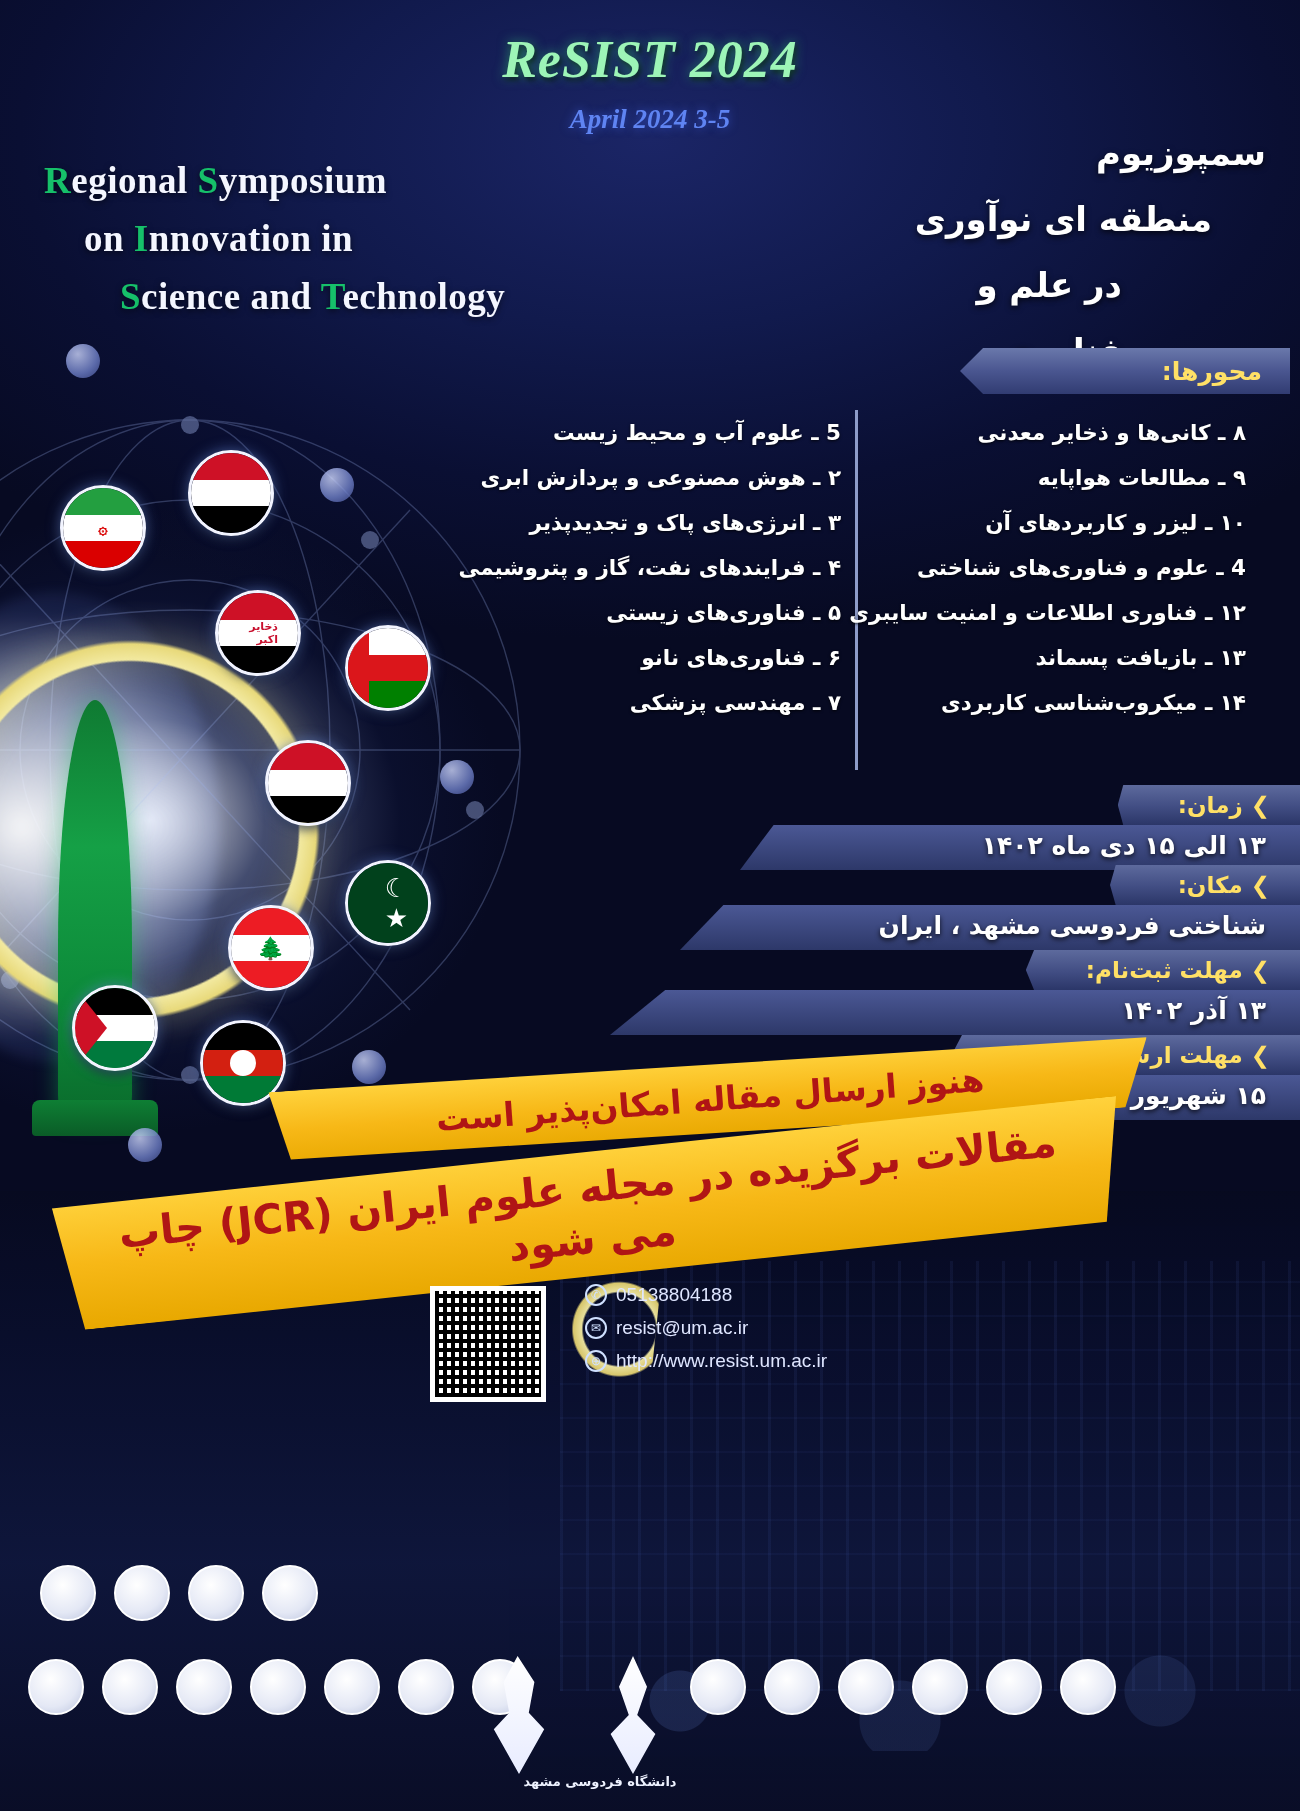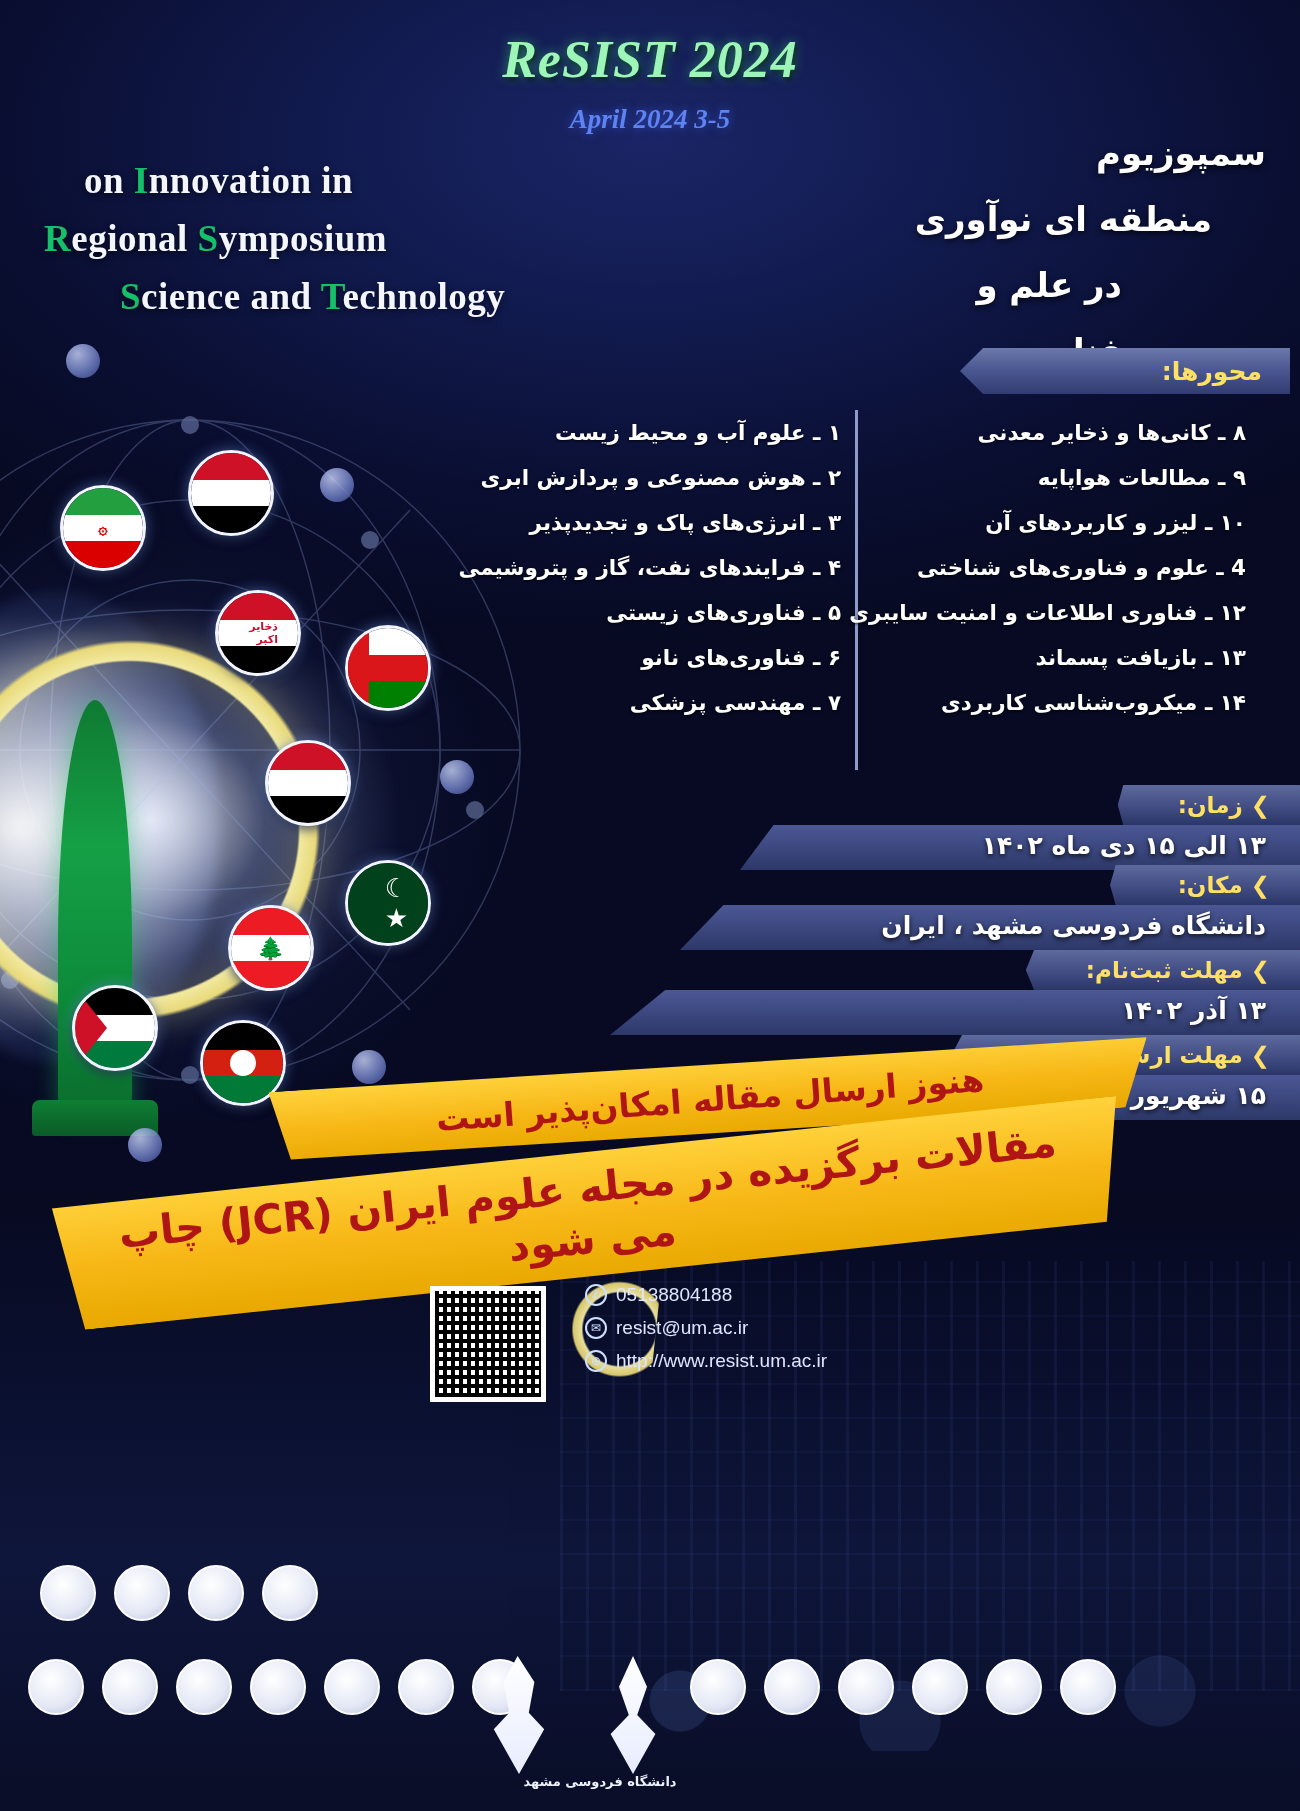--- a/index.html
+++ b/index.html
@@ -300,25 +300,25 @@
         <div class="band b2" style="background: rgb(211, 32, 17);"></div>
         <div class="band b3" style="background: rgb(0, 122, 54);"></div>
         <div style="position: absolute; left: 50%; top: 50%; transform: translate(-50%, -50%); width: 26px; height: 26px; border-radius: 50%; background: rgb(255, 255, 255);"></div>
       </div>
     </div>
 
   <div class="brand">ReSIST 2024</div>
   <div class="brand-date">3-5 April 2024</div>
 
   <div class="title-en">
+    <div class="line l1">
+      <span class="cap">R</span><span>e</span>gional <span class="cap">S</span>ymposium
+    </div>
     <div class="line l2">
       on <span class="cap">I</span>nnovation in
-    </div>
-    <div class="line l1">
-      <span class="cap">R</span><span>e</span>gional <span class="cap">S</span>ymposium
     </div>
     <div class="line l3">
       <span class="cap">S</span>cience and <span class="cap">T</span>echnology
     </div>
   </div>
 
   <div class="title-fa">
     <div class="t1">سمپوزیوم</div>
     <div class="t2">منطقه ای نوآوری</div>
     <div class="t3">در علم و فناوری</div>
@@ -332,21 +332,21 @@
     <div class="axes-col left" id="axes-left">
         <div class="axis-item">۸ ـ کانی‌ها و ذخایر معدنی</div>
         <div class="axis-item">۹ ـ مطالعات هوا‌پایه</div>
         <div class="axis-item">۱۰ ـ لیزر و کاربردهای آن</div>
         <div class="axis-item">4 ـ علوم و فناوری‌های شناختی</div>
         <div class="axis-item">۱۲ ـ فناوری اطلاعات و امنیت سایبری</div>
         <div class="axis-item">۱۳ ـ بازیافت پسماند</div>
         <div class="axis-item">۱۴ ـ میکروب‌شناسی کاربردی</div>
       </div>
     <div class="axes-col right" id="axes-right">
-        <div class="axis-item">۱ ـ علوم آب و محیط زیست</div>
+        <div class="axis-item">5 ـ علوم آب و محیط زیست</div>
         <div class="axis-item">۲ ـ هوش مصنوعی و پردازش ابری</div>
         <div class="axis-item">۳ ـ انرژی‌های پاک و تجدیدپذیر</div>
         <div class="axis-item">۴ ـ فرایندهای نفت، گاز و پتروشیمی</div>
         <div class="axis-item">۵ ـ فناوری‌های زیستی</div>
         <div class="axis-item">۶ ـ فناوری‌های نانو</div>
         <div class="axis-item">۷ ـ مهندسی پزشکی</div>
       </div>
   </div>
 
   <div class="info-block" style="top:785px; right:0; width:560px;">
@@ -362,21 +362,21 @@
   </div>
 
   <div class="info-block" style="top:865px; right:0; width:620px;">
     <div style="display:flex; justify-content:flex-start;">
       <div class="info-bar" style="min-width:190px;">
         <span class="chev">❯</span>
           <span>مکان:</span>
       </div>
     </div>
     <div style="background:linear-gradient(180deg,#4b5895,#2d3869); clip-path:polygon(7% 0,100% 0,100% 100%,0 100%); padding:6px 34px 10px 46px;">
-      <div class="info-value">دانشگاه فردوسی مشهد ، ایران</div>
+      <div class="info-value">شناختی فردوسی مشهد ، ایران</div>
     </div>
   </div>
 
   <div class="info-block" style="top:950px; right:0; width:690px;">
     <div style="display:flex; justify-content:flex-start;">
       <div class="info-bar" style="min-width:240px;">
         <span class="chev">❯</span>
           <span>مهلت ثبت‌نام:</span>
       </div>
     </div>

